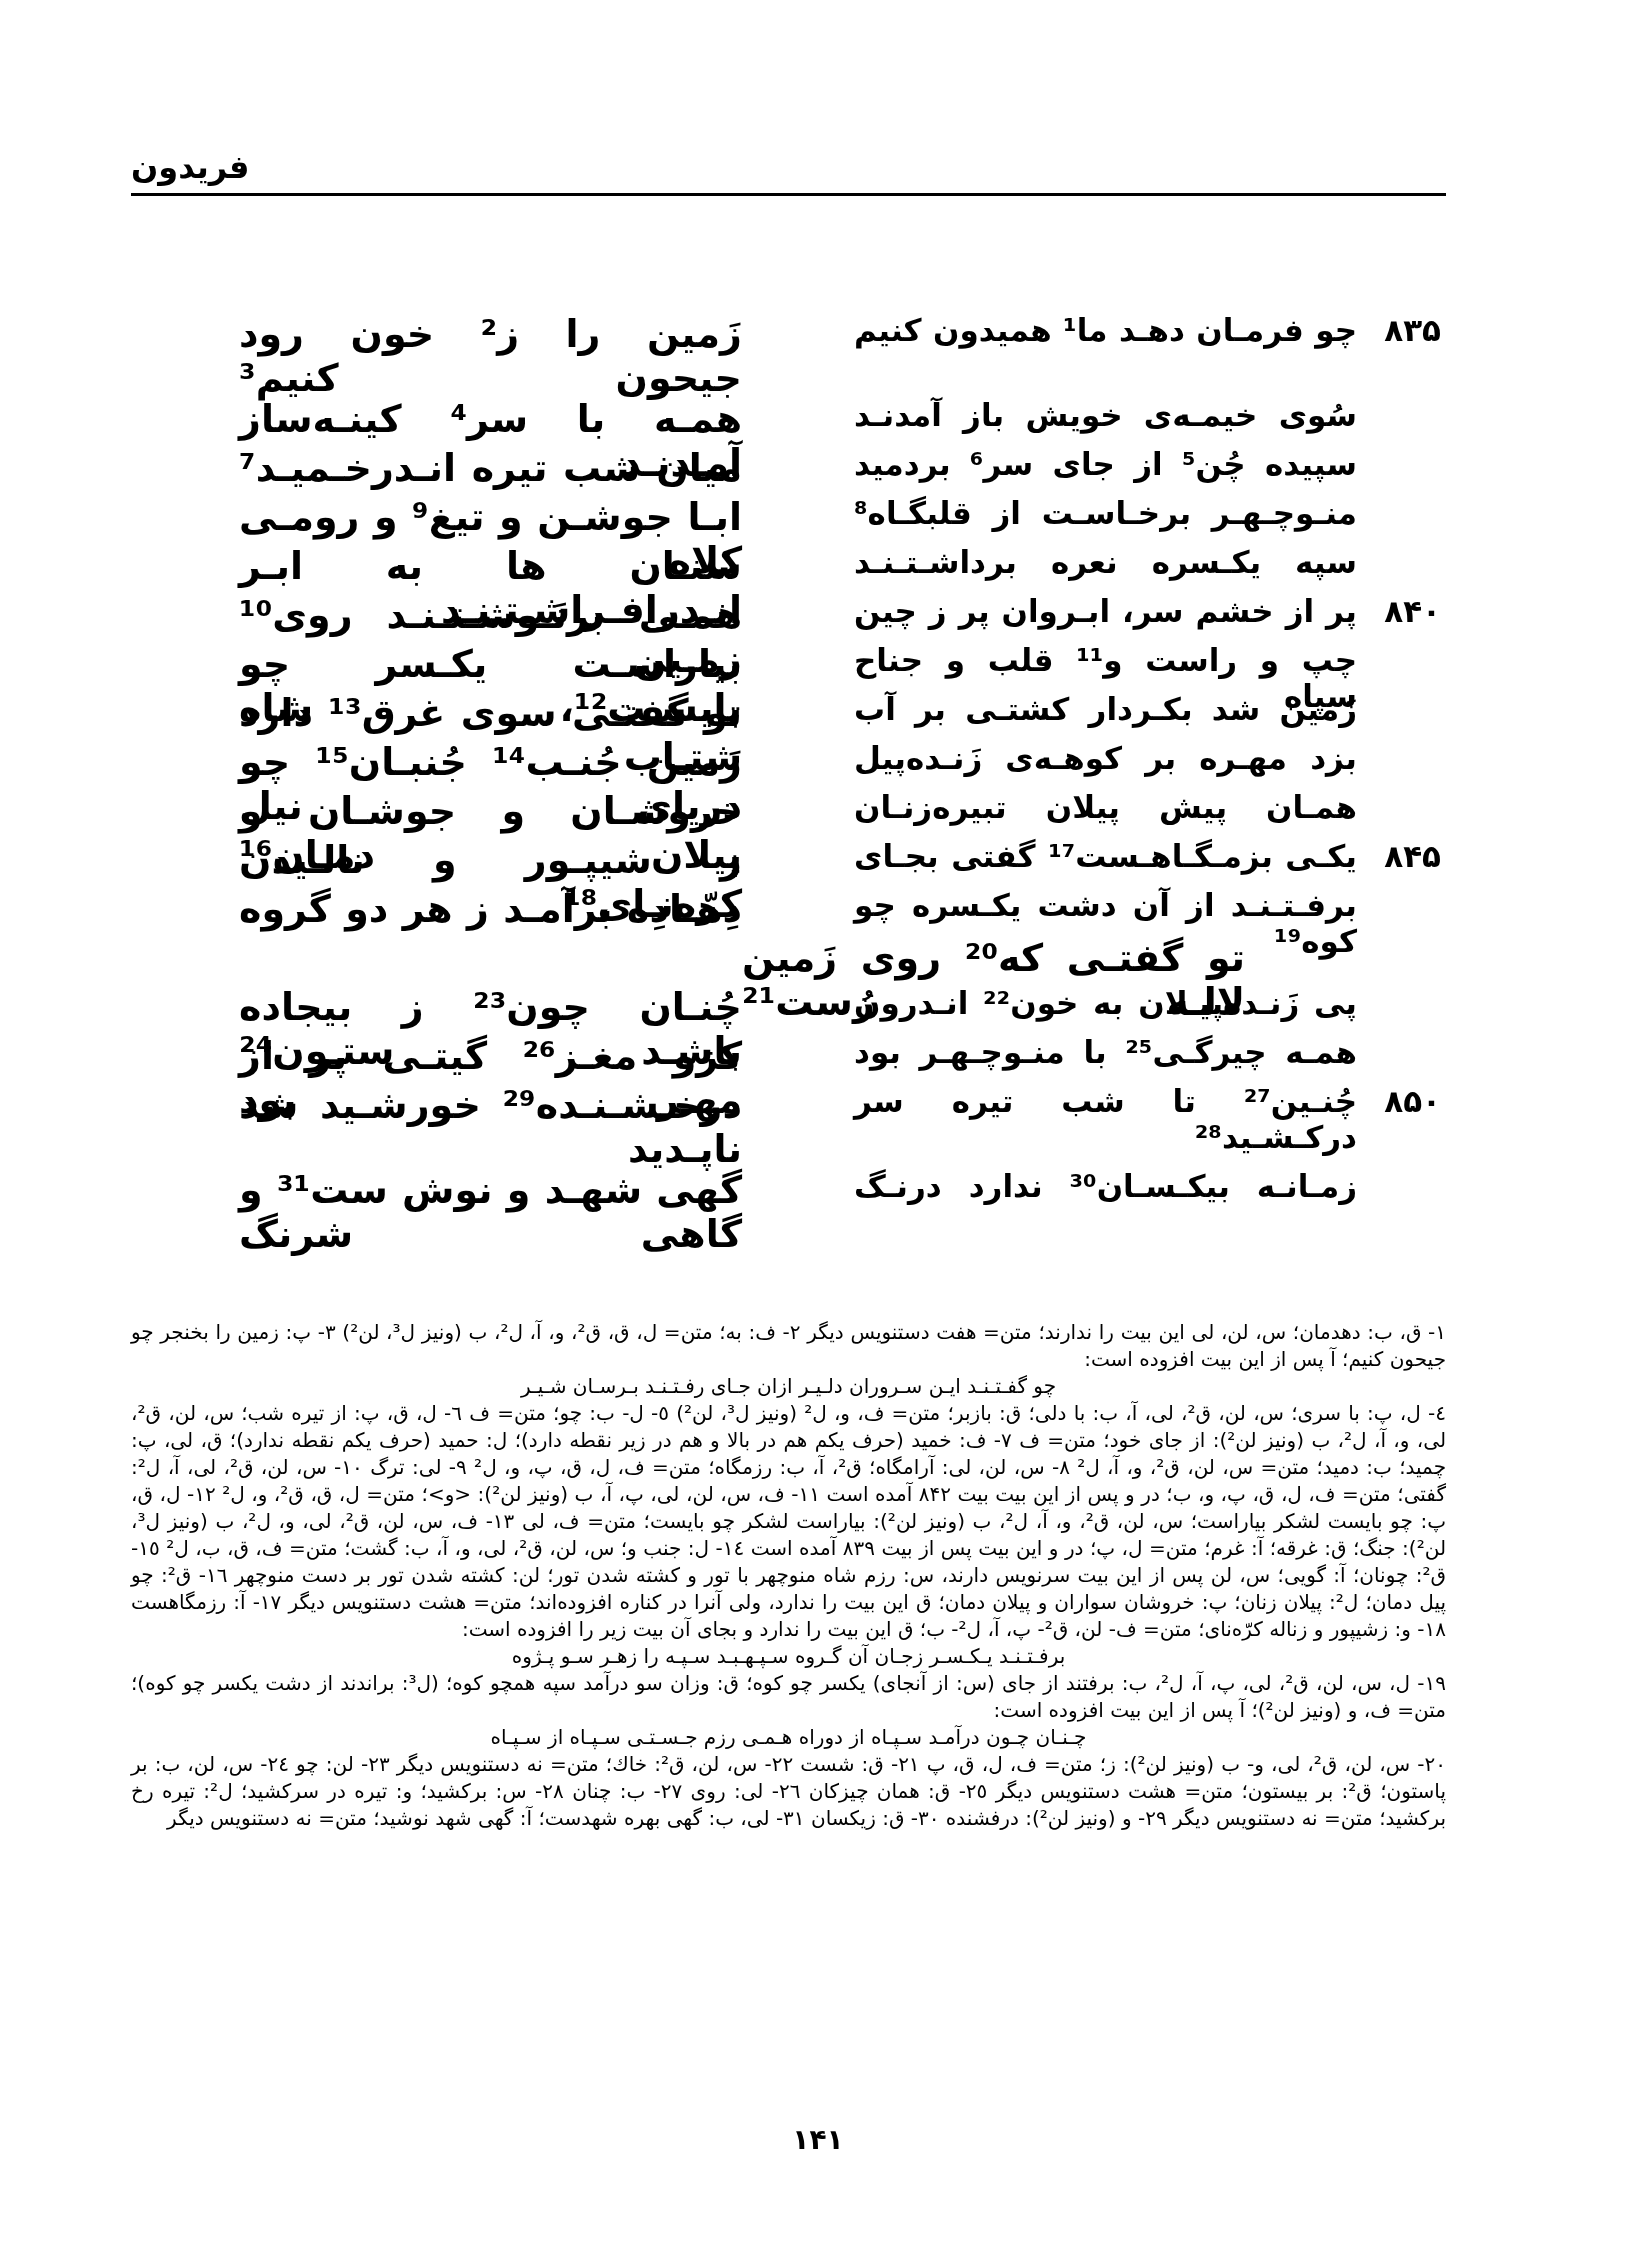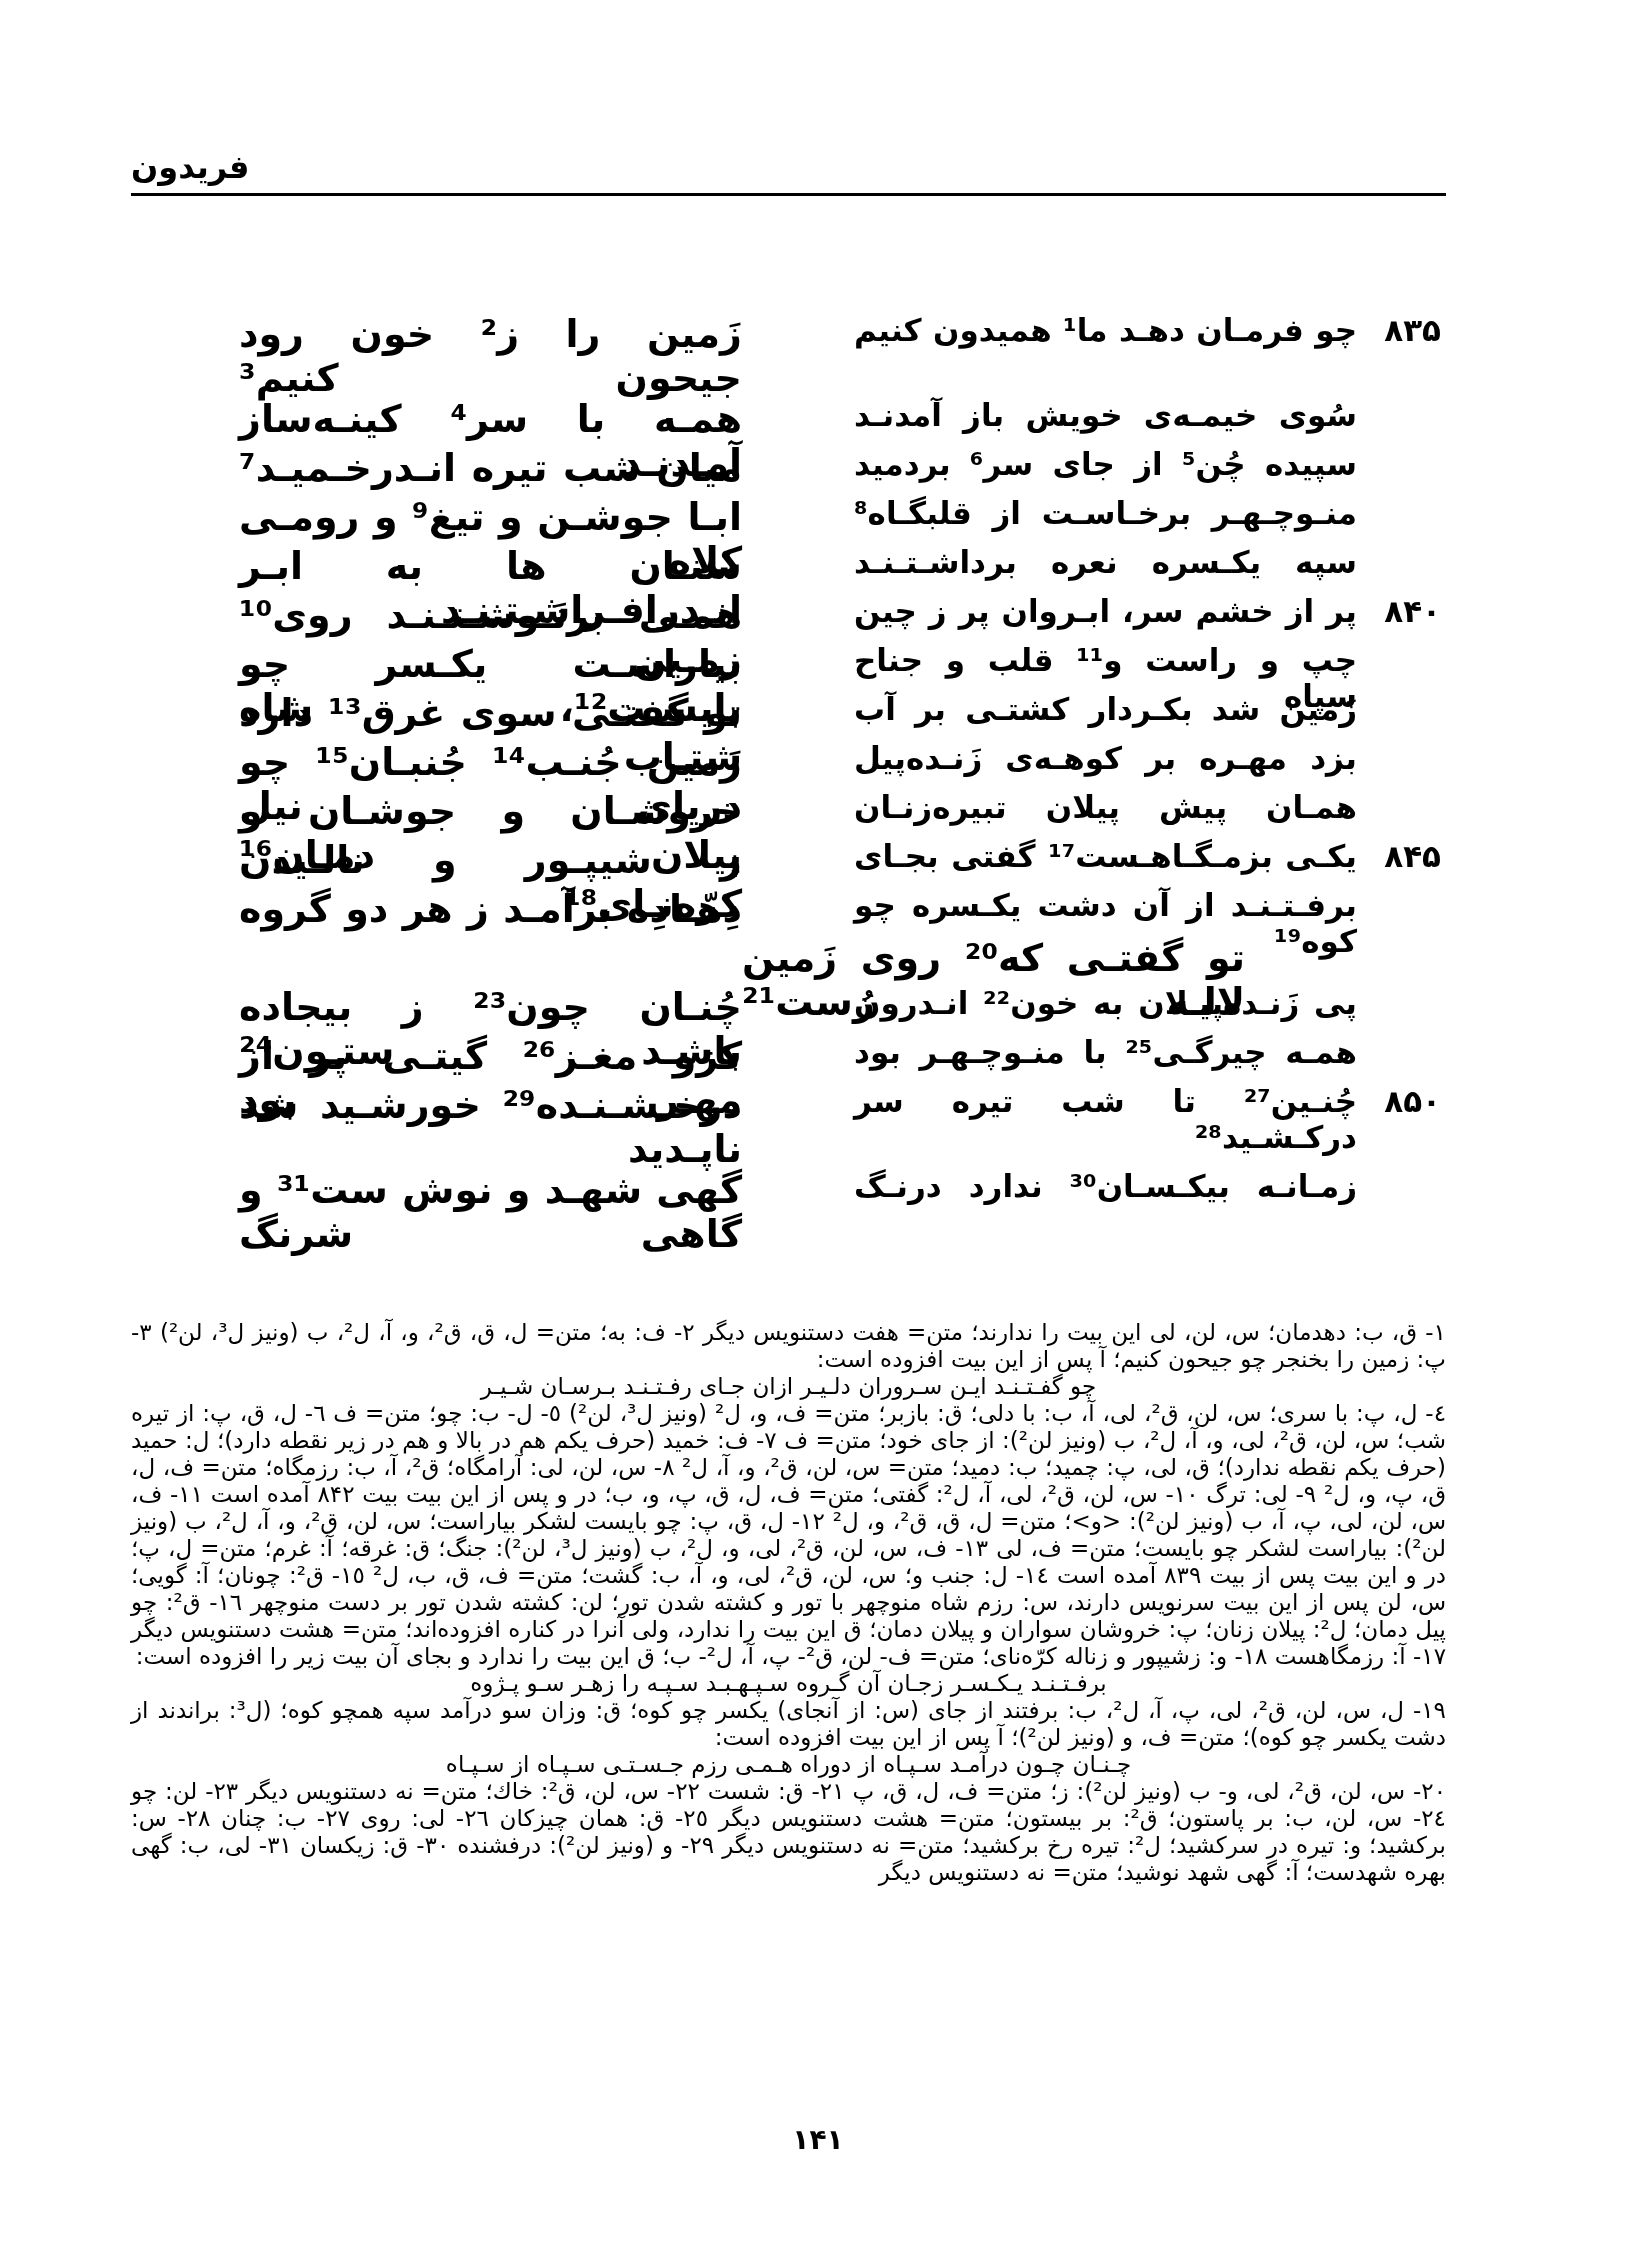--- a/index.html
+++ b/index.html
@@ -7,21 +7,21 @@
   .page { position: absolute; left: 0; top: 4px; width: 1600px; height: 2261px; }
   .running-head { position: absolute; left: 131px; top: 144px; font-size: 32px; font-weight: bold; direction: rtl; }
   .head-rule { position: absolute; left: 131px; top: 189px; width: 1315px; height: 2.8px; background: #000; }
   .poem { position: absolute; left: 210px; top: 308px; width: 1231px; direction: rtl; }
   .row { position: relative; height: 49px; display: flex; direction: rtl; }
   .row.gap { margin-top: 36px; }
   .num { width: 84px; text-align: right; font-size: 31px; font-weight: bold; }
   .h1 { width: 503px; font-size: 31px; font-weight: bold; text-align: justify; text-align-last: justify; }
   .spacer { width: 112px; }
   .h2 { width: 503px; font-size: 38px; font-weight: bold; text-align: justify; text-align-last: justify; }
-  .notes { position: absolute; left: 131px; top: 1315px; width: 1315px; direction: rtl; font-size: 23px; line-height: 27px; text-align: justify; }
+  .notes { position: absolute; left: 131px; top: 1315px; width: 1315px; direction: rtl; font-size: 20px; line-height: 27px; text-align: justify; }
   .notes .vline { text-align: center; font-weight: normal; letter-spacing: 4.2px; }
   .pageno { position: absolute; left: 755px; top: 2119px; width: 126px; text-align: center; font-size: 28px; font-weight: bold; }
 </style>
 </head>
 <body>
 
 <div class="page">
   <div class="running-head">فریدون</div>
   <div class="head-rule"></div>
 

